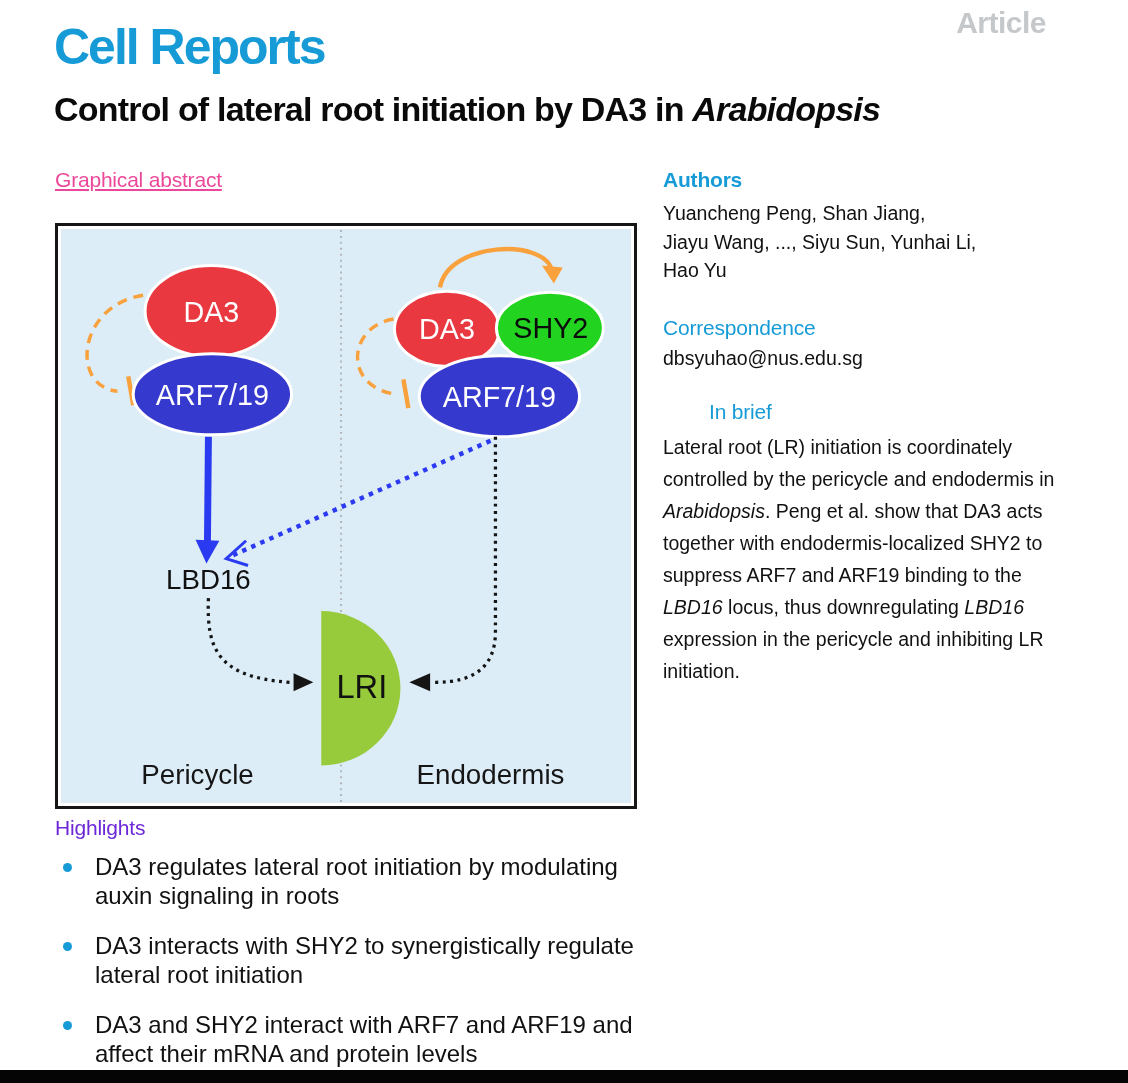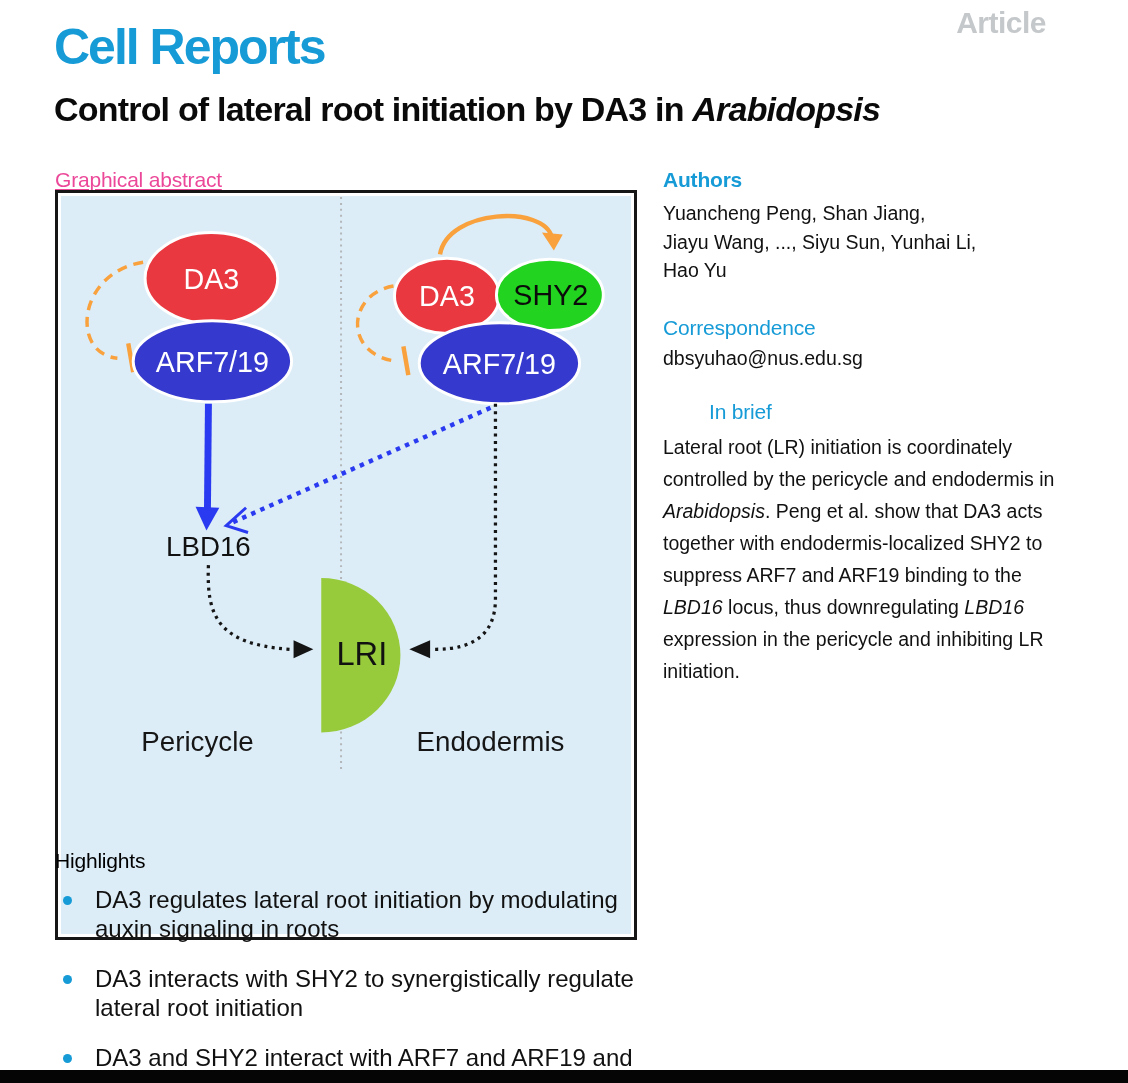--- a/index.html
+++ b/index.html
@@ -20,21 +20,21 @@
     position:absolute;left:54px;top:90px;width:1010px;
     font-size:34px;font-weight:bold;letter-spacing:-0.8px;color:#0a0a0a;
   }
   .paper-title .it{font-style:italic;}
   .sec-heading{
     font-size:21px;font-weight:500;letter-spacing:-0.2px;
   }
   .ga-heading{position:absolute;left:55px;top:168px;}
   
   .ga-box{
-    position:absolute;left:55px;top:190px;width:582px;height:750px;
+    position:absolute;left:55px;top:223px;width:582px;height:586px;
     box-sizing:border-box;border:3px solid #161616;
     box-shadow:inset 0 0 0 3px #ffffff;
   }
   .ga-box svg{display:block;width:576px;height:580px;}
   svg text{font-family:"Liberation Sans","DejaVu Sans",sans-serif;}
   
   .right-col{position:absolute;left:663px;top:168px;width:415px;}
   .right-col .block{position:absolute;left:0;}
   .authors-lines{top:31px;font-size:19.5px;line-height:28.5px;}
   .corr-heading{top:148px;}
@@ -121,21 +121,21 @@
     <div>Jiayu Wang, ..., Siyu Sun, Yunhai Li,</div>
     <div>Hao Yu</div>
   </div>
   <div class="block sec-heading corr-heading" style="color:#169bd7;">Correspondence</div>
   <div class="block email">dbsyuhao@nus.edu.sg</div>
   <div class="block sec-heading inbrief-heading" style="color:#169bd7;margin-left:46px;">In brief</div>
   <div class="block inbrief-text"><span>Lateral root (LR) initiation is coordinately controlled by the pericycle and endodermis in </span><i>Arabidopsis</i><span>. Peng et al. show that DA3 acts together with endodermis-localized SHY2 to suppress ARF7 and ARF19 binding to the </span><i>LBD16</i><span> locus, thus downregulating </span><i>LBD16</i><span> expression in the pericycle and inhibiting LR initiation.</span></div>
 </div>
 
 <div class="highlights">
-  <div class="sec-heading" style="color:#000000;margin-top:33px;">Highlights</div>
+  <div class="sec-heading" style="color:#6d28d9;">Highlights</div>
   <ul>
     <li>
       <span class="bullet-dot" style="background:#169bd7;"></span>
       <span>DA3 regulates lateral root initiation by modulating auxin signaling in roots</span>
     </li>
     <li>
       <span class="bullet-dot" style="background:#169bd7;"></span>
       <span>DA3 interacts with SHY2 to synergistically regulate lateral root initiation</span>
     </li>
     <li>

